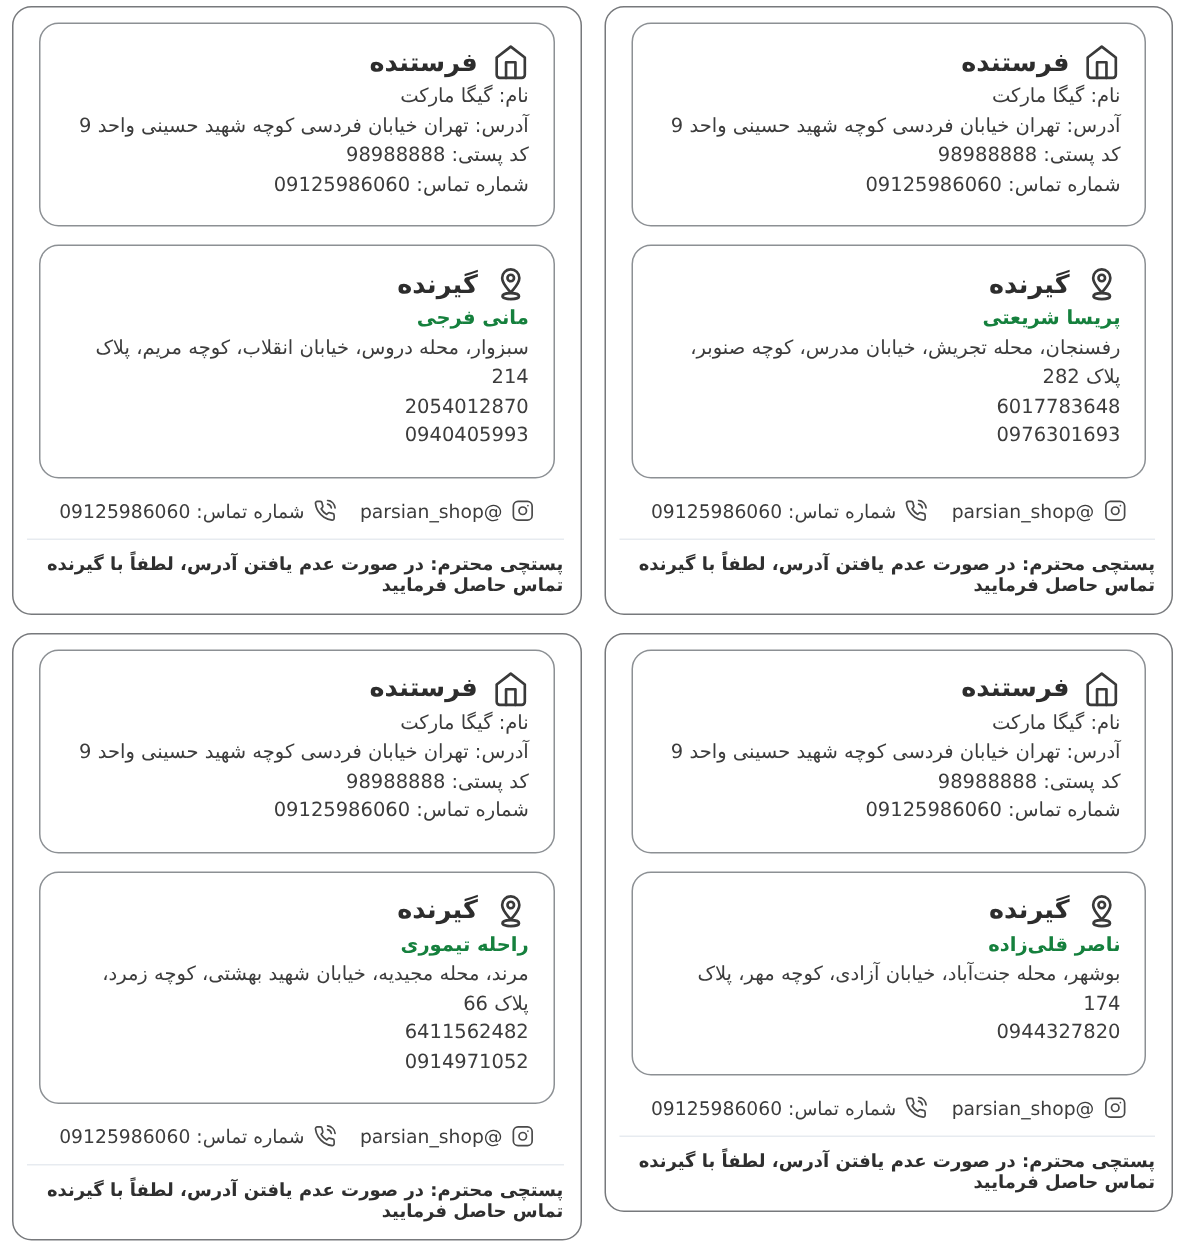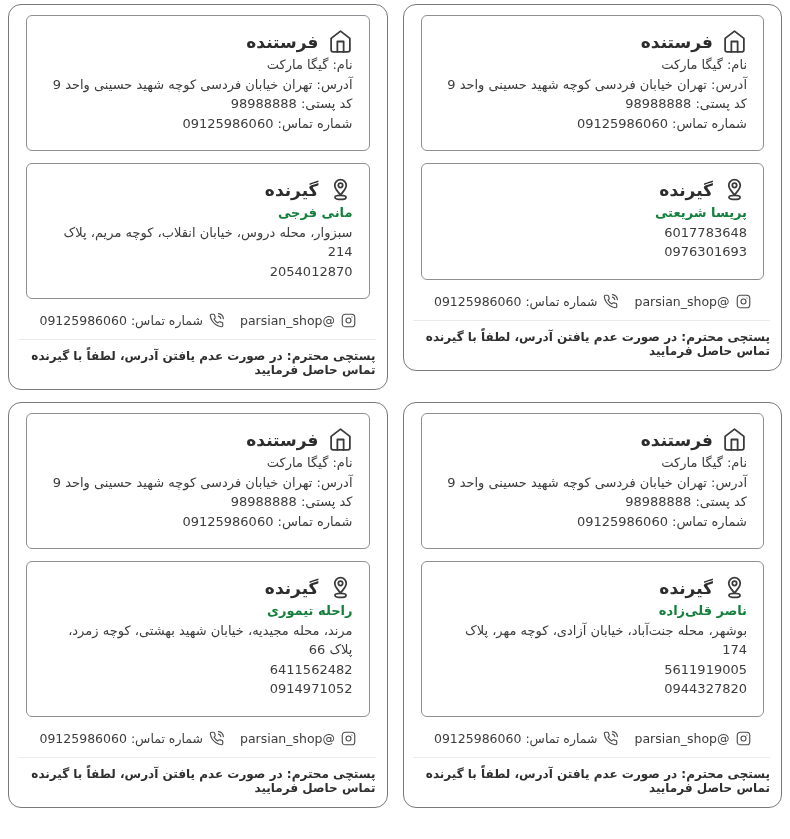--- a/index.html
+++ b/index.html
@@ -22,21 +22,21 @@
   }
   .label-card {
     background: #fff;
     border: 1px solid #77797c;
     border-radius: 13px;
     padding: 6px 9px 12px;
     box-sizing: border-box;
   }
   .box {
     border: 1px solid #8c9094;
-    border-radius: 6px;
+    border-radius: 13px;
     margin: 4px 8px 12px;
     padding: 13px 16px 17px;
   }
   .box-header {
     display: flex;
     align-items: center;
     gap: 9px;
   }
   .box-header svg {
     width: 25px;
@@ -127,20 +127,21 @@
       <div class="box-header">
         <svg viewBox="0 0 24 24">
             <path d="M12 2.5a5.5 5.5 0 0 0-5.5 5.5c0 3.6 3.2 6.4 5.5 9.3 2.3-2.9 5.5-5.7 5.5-9.3A5.5 5.5 0 0 0 12 2.5z"></path>
             <circle cx="12" cy="8" r="2.1"></circle>
             <ellipse cx="12" cy="19.6" rx="5.3" ry="1.9"></ellipse>
           </svg>
         <h2 class="box-title">گیرنده</h2>
       </div>
       <div class="box-lines">
         <p class="receiver-name">پریسا شریعتی</p>
+        <p>رفسنجان، محله تجریش، خیابان مدرس، کوچه صنوبر، پلاک 282</p>
         <p>6017783648</p>
         <p>0976301693</p>
       </div>
     </div>
     <div class="footer-contact">
       <span class="contact-item">
         <svg viewBox="0 0 24 24">
             <rect x="2" y="2" width="20" height="20" rx="5"></rect>
             <circle cx="12" cy="12" r="4"></circle>
             <line x1="17.5" y1="6.5" x2="17.51" y2="6.5"></line>
@@ -181,20 +182,21 @@
             <path d="M12 2.5a5.5 5.5 0 0 0-5.5 5.5c0 3.6 3.2 6.4 5.5 9.3 2.3-2.9 5.5-5.7 5.5-9.3A5.5 5.5 0 0 0 12 2.5z"></path>
             <circle cx="12" cy="8" r="2.1"></circle>
             <ellipse cx="12" cy="19.6" rx="5.3" ry="1.9"></ellipse>
           </svg>
         <h2 class="box-title">گیرنده</h2>
       </div>
       <div class="box-lines">
         <p class="receiver-name">مانی فرجی</p>
         <p>سبزوار، محله دروس، خیابان انقلاب، کوچه مریم، پلاک 214</p>
         <p>2054012870</p>
+        <p>0940405993</p>
       </div>
     </div>
     <div class="footer-contact">
       <span class="contact-item">
         <svg viewBox="0 0 24 24">
             <rect x="2" y="2" width="20" height="20" rx="5"></rect>
             <circle cx="12" cy="12" r="4"></circle>
             <line x1="17.5" y1="6.5" x2="17.51" y2="6.5"></line>
           </svg>
         <span>@parsian_shop</span>
@@ -232,21 +234,20 @@
         <svg viewBox="0 0 24 24">
             <path d="M12 2.5a5.5 5.5 0 0 0-5.5 5.5c0 3.6 3.2 6.4 5.5 9.3 2.3-2.9 5.5-5.7 5.5-9.3A5.5 5.5 0 0 0 12 2.5z"></path>
             <circle cx="12" cy="8" r="2.1"></circle>
             <ellipse cx="12" cy="19.6" rx="5.3" ry="1.9"></ellipse>
           </svg>
         <h2 class="box-title">گیرنده</h2>
       </div>
       <div class="box-lines">
         <p class="receiver-name">ناصر قلی‌زاده</p>
         <p>بوشهر، محله جنت‌آباد، خیابان آزادی، کوچه مهر، پلاک 174</p>
-        <p>5611919005</p>
         <p>0944327820</p>
       </div>
     </div>
     <div class="footer-contact">
       <span class="contact-item">
         <svg viewBox="0 0 24 24">
             <rect x="2" y="2" width="20" height="20" rx="5"></rect>
             <circle cx="12" cy="12" r="4"></circle>
             <line x1="17.5" y1="6.5" x2="17.51" y2="6.5"></line>
           </svg>

